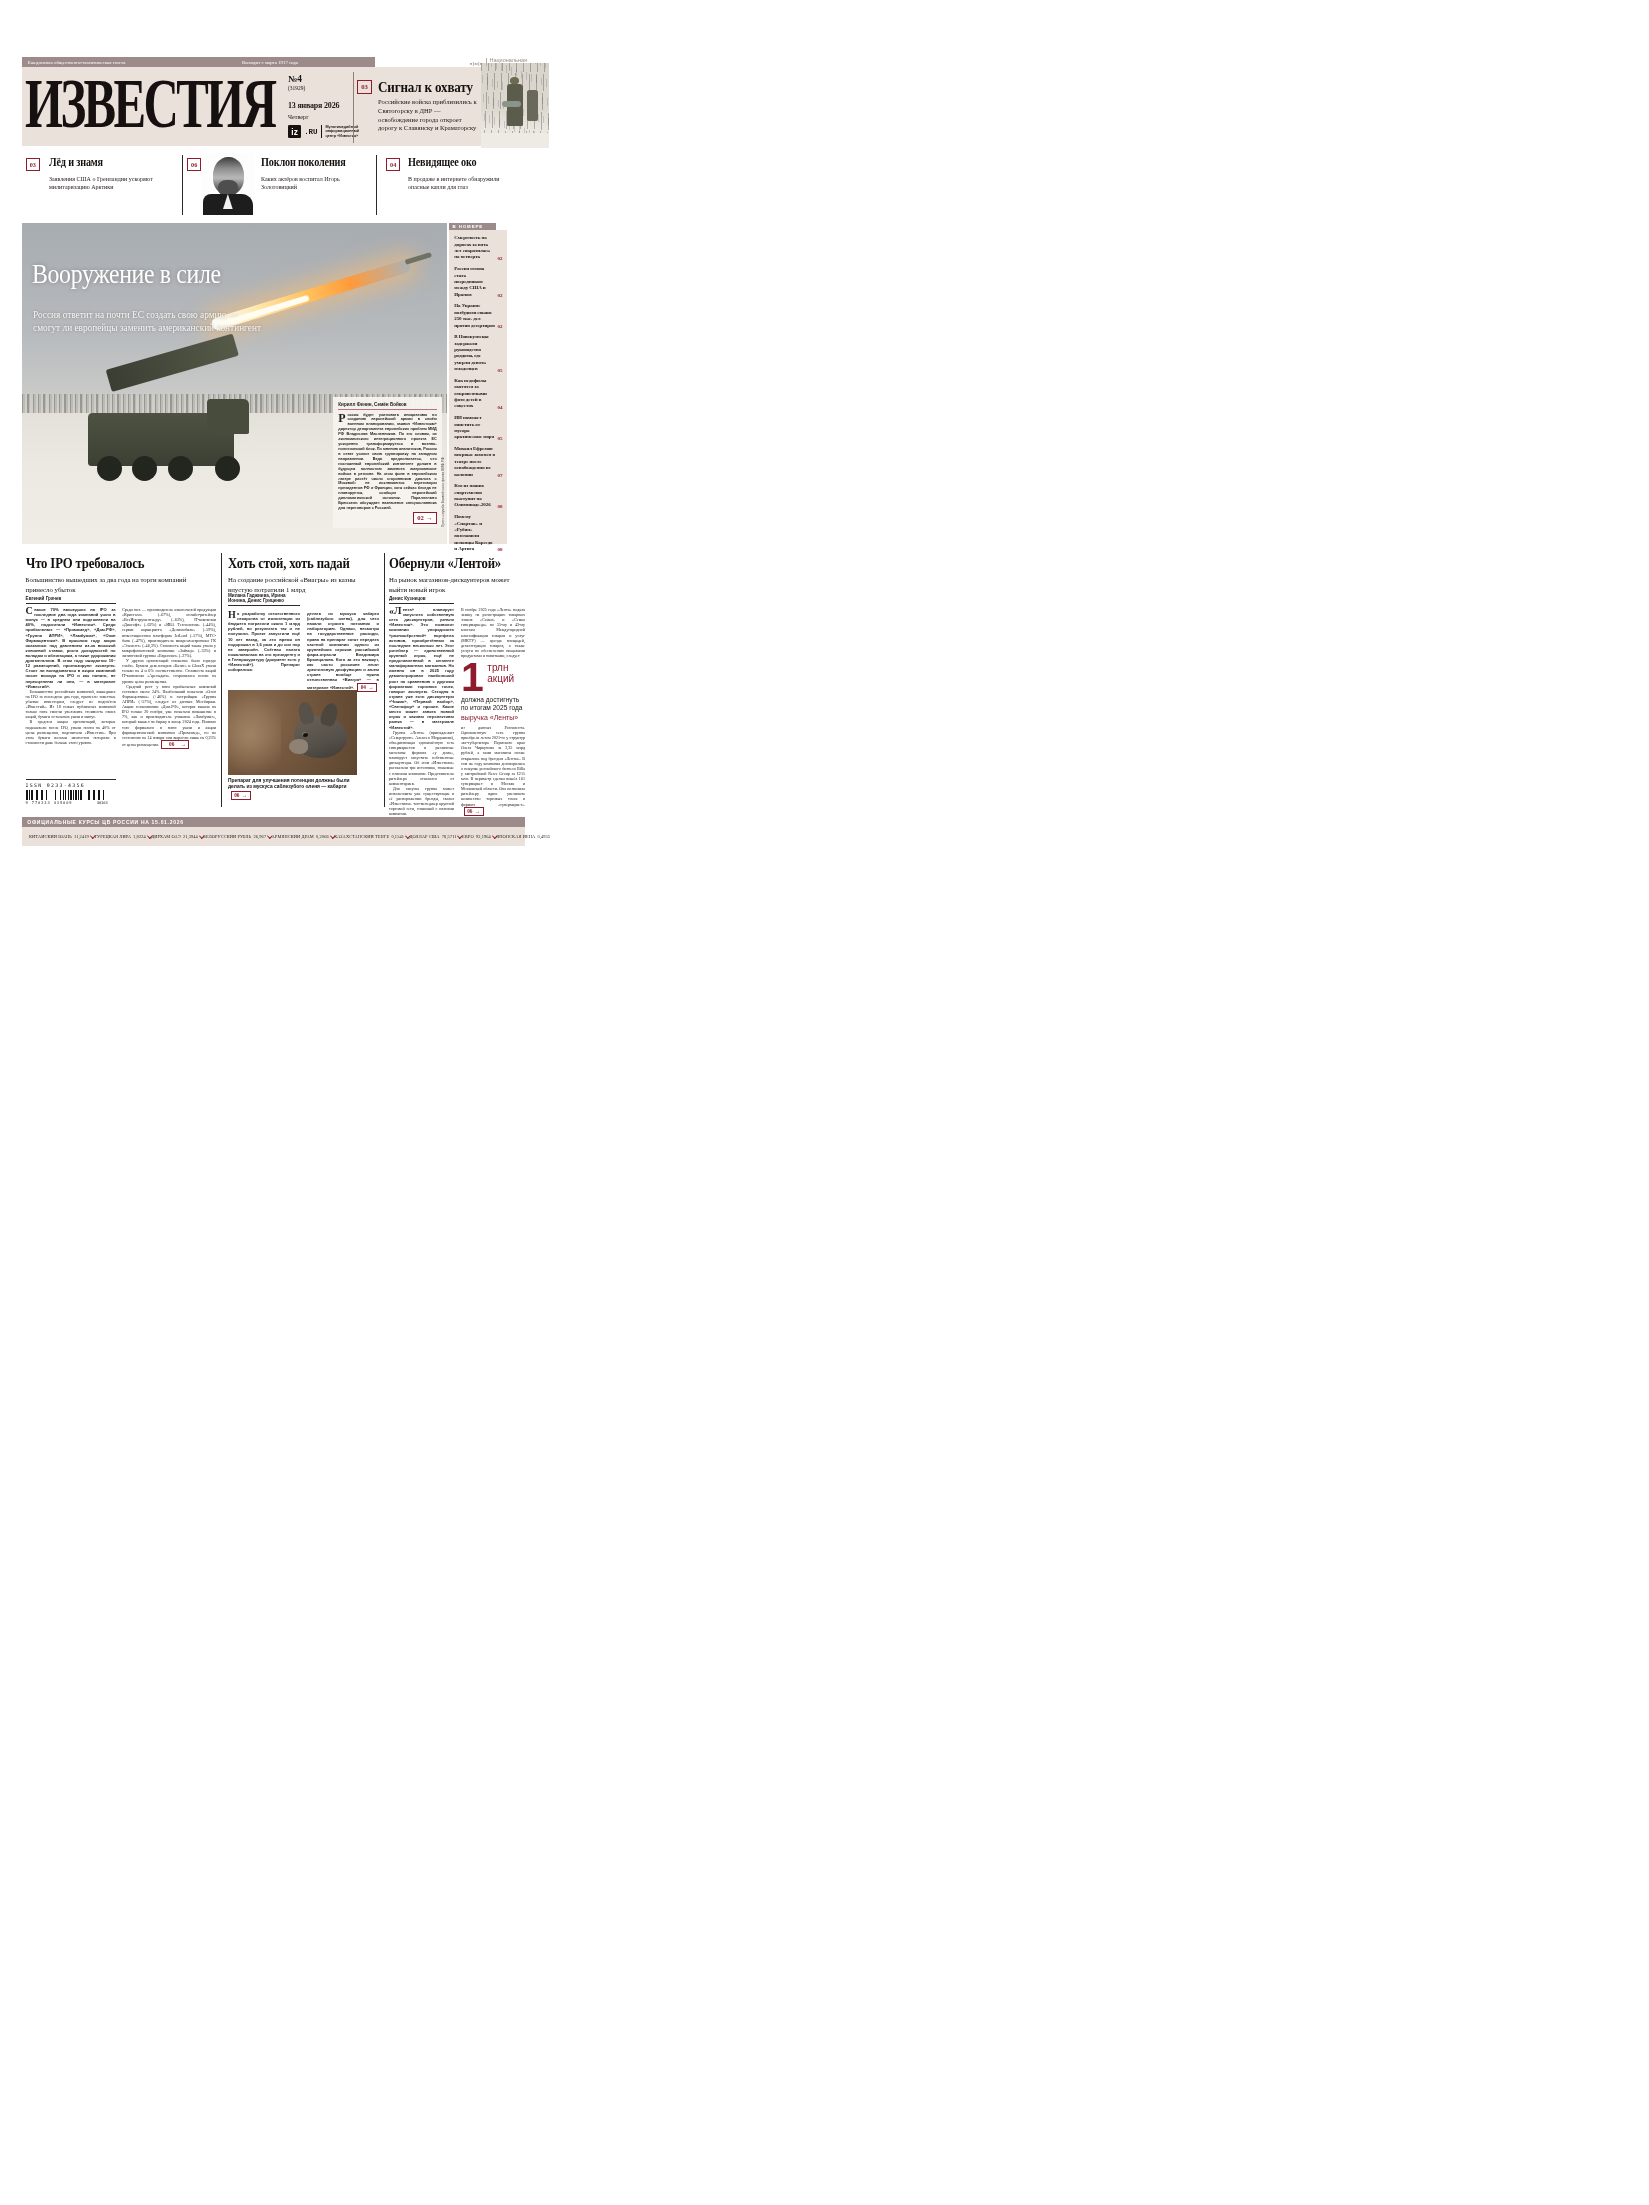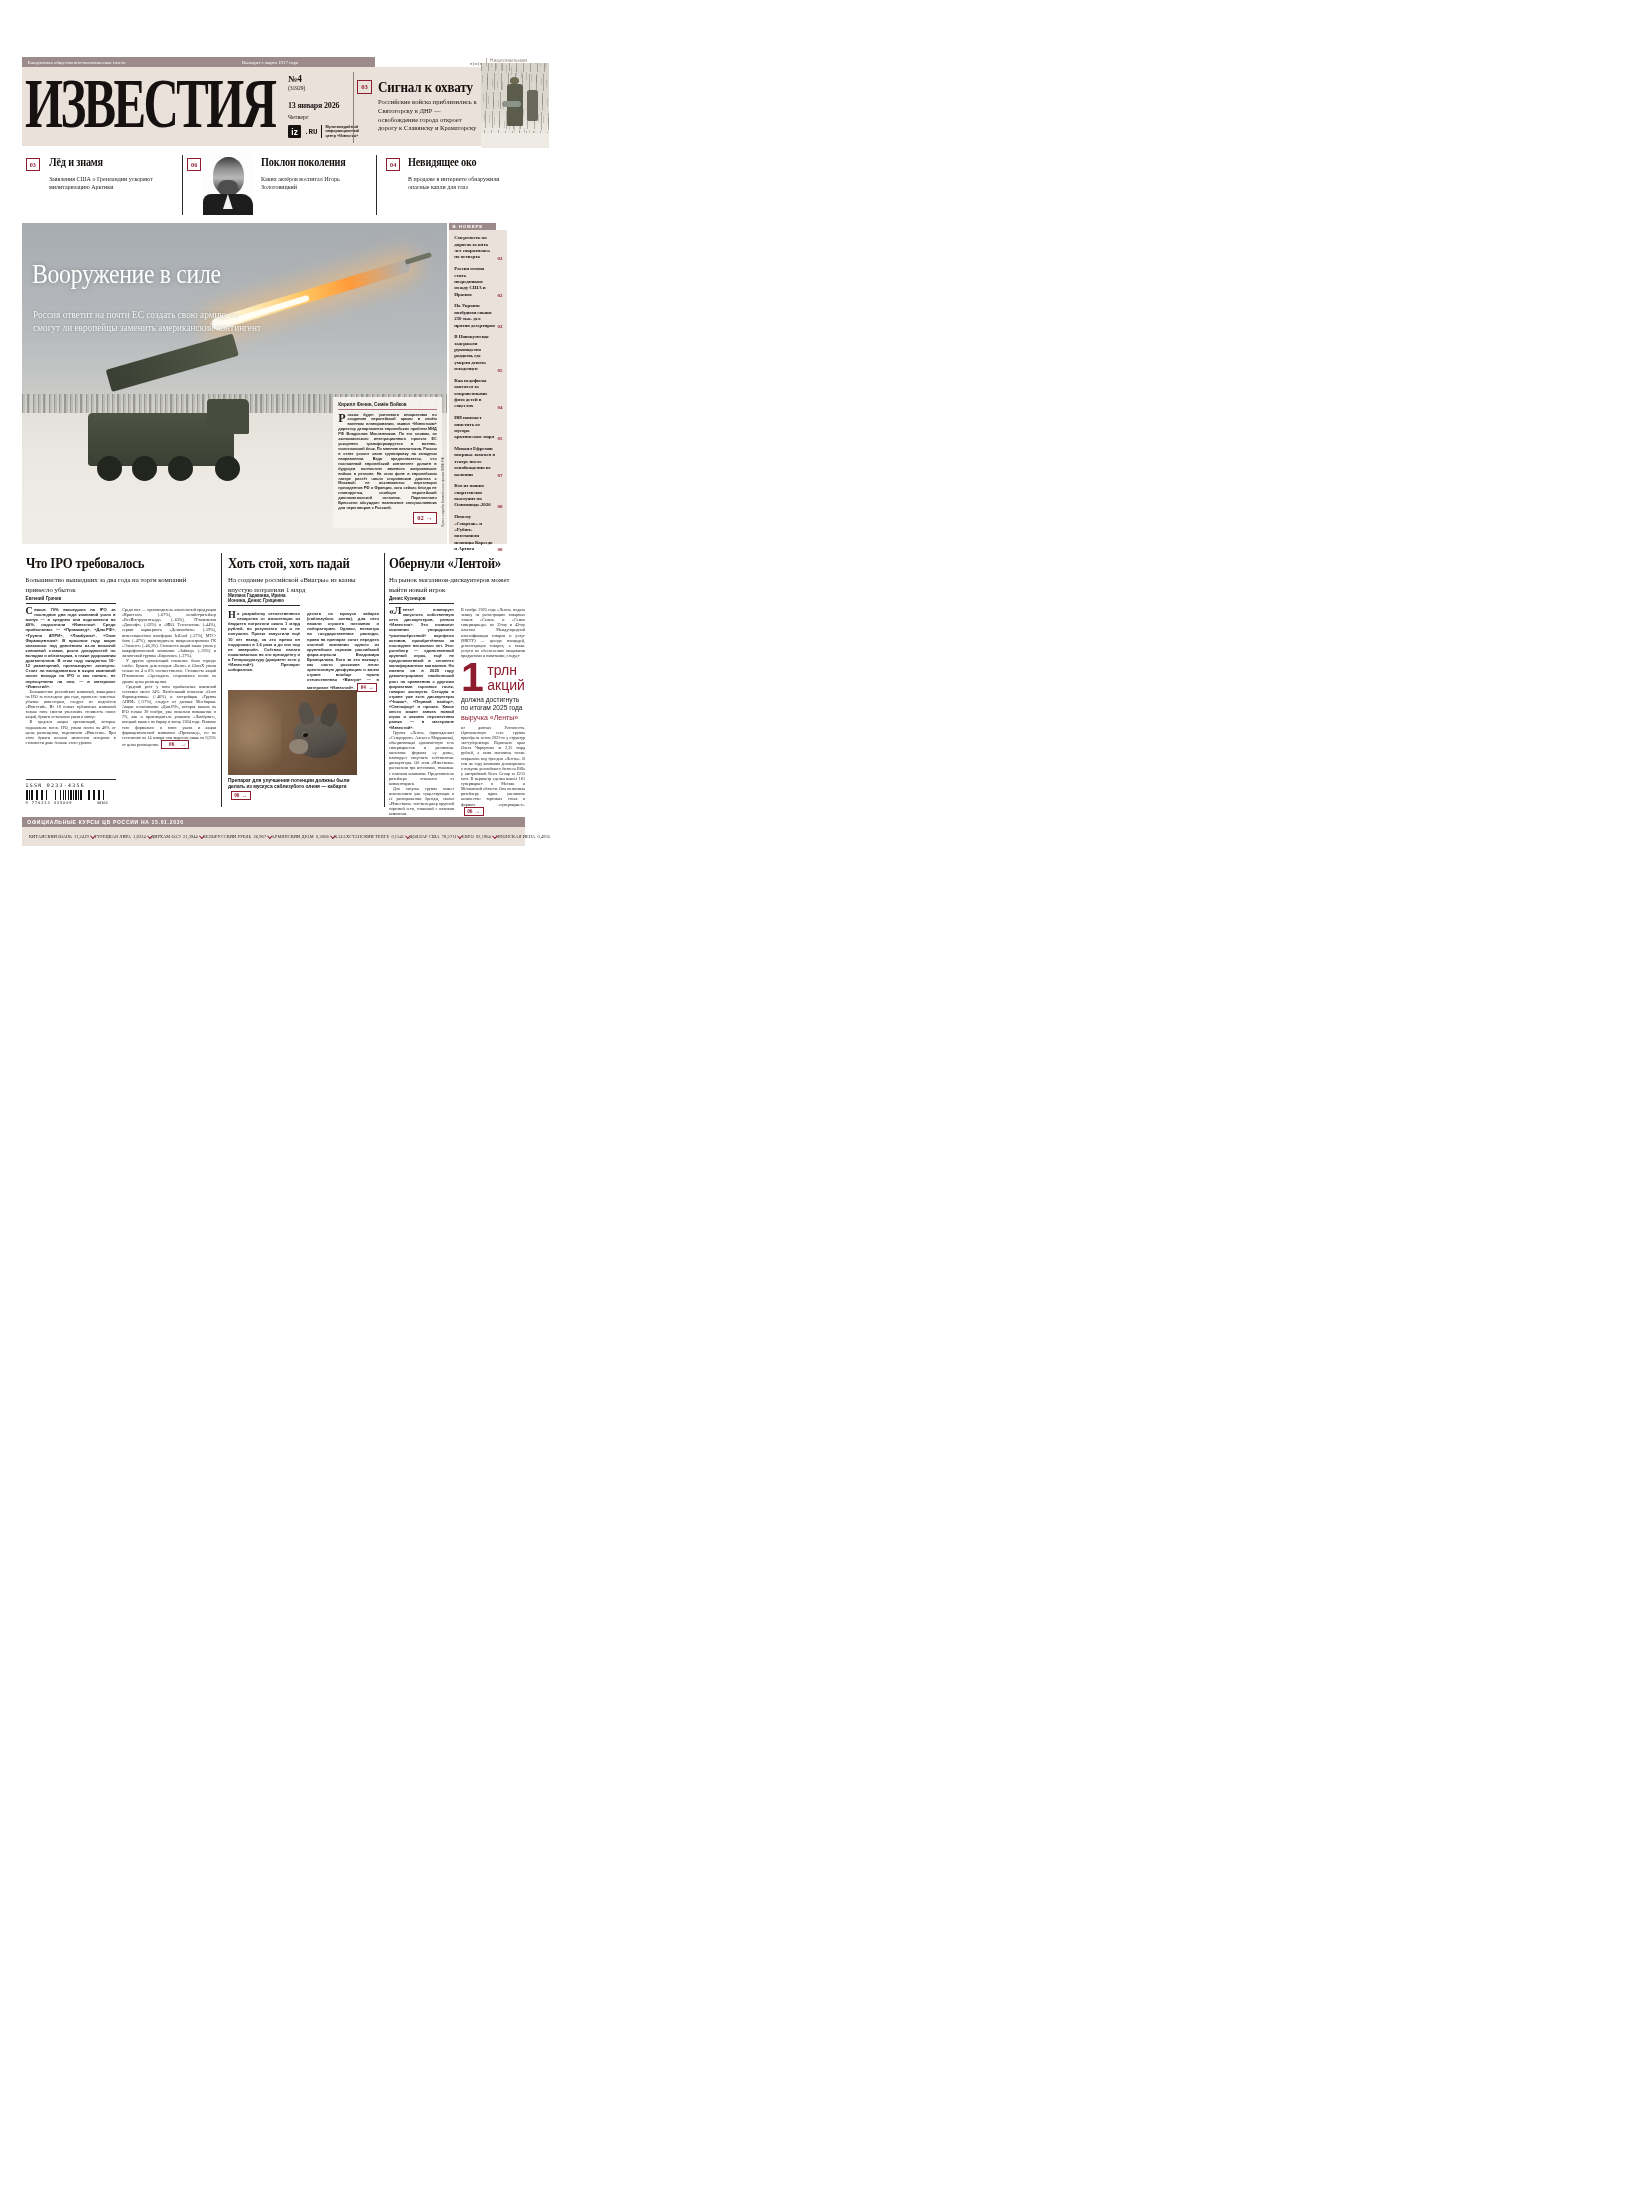--- a/index.html
+++ b/index.html
@@ -129,21 +129,21 @@
   .deer-head{position:absolute;left:66px;top:25.6px;width:53px;height:42px;background:linear-gradient(160deg,#6b6257 0%,#55504a 60%,#3e3a35 100%);border-radius:46% 54% 52% 48%;}
   .deer-ear1{position:absolute;left:94px;top:13.2px;width:15px;height:23px;background:#4c463f;border-radius:50% 50% 30% 30%;transform:rotate(18deg);}
   .deer-ear2{position:absolute;left:71px;top:11.5px;width:14px;height:22px;background:#57514a;border-radius:50% 50% 30% 30%;transform:rotate(-14deg);}
   .deer-eye{position:absolute;left:74px;top:42px;width:6.2px;height:5.3px;background:#14100c;border-radius:50%;box-shadow:inset 0.9px 0.9px 0.9px rgba(255,255,255,0.45);}
   .deer-muzzle{position:absolute;left:61px;top:49px;width:19.4px;height:15px;background:#8e8274;border-radius:50% 40% 40% 50%;}
   .caption{font-family:"Liberation Sans",sans-serif;font-weight:bold;font-size:4.9px;line-height:1.3;color:#14100e;text-align:left;}
 
   .figure{margin:3.5px 0 2.6px 0;}
   .fig-row{display:flex;gap:3.5px;align-items:flex-start;}
   .fig-one{color:#8e1c2e;font-weight:bold;font-size:41px;line-height:0.78;font-family:"Liberation Sans",sans-serif;}
-  .fig-unit{color:#8e1c2e;font-size:14px;line-height:1.05;font-family:"Liberation Sans",sans-serif;padding-top:1.8px;}
+  .fig-unit{color:#8e1c2e;font-size:10px;line-height:1.05;font-family:"Liberation Sans",sans-serif;padding-top:1.8px;}
   .fig-desc{font-family:"Liberation Sans",sans-serif;font-size:6.6px;line-height:1.25;color:#23201d;margin-top:2.6px;}
   .fig-accent{font-family:"Liberation Sans",sans-serif;color:#8e1c2e;font-size:7px;margin-top:0.9px;}
 
   
   .issn{left:25.6px;top:759px;width:90px;}
   .issn-rule{height:0.7px;background:#2b2b2b;margin-bottom:2.6px;}
   .issn-label{font-family:"DejaVu Sans Mono","Liberation Mono",monospace;font-size:4.9px;letter-spacing:1.3px;}
   .barcodes{display:flex;gap:6.2px;margin-top:1.3px;align-items:flex-end;}
   .barcode{height:10.6px;background:repeating-linear-gradient(90deg,#141414 0 0.9px,transparent 0.9px 1.3px,#141414 1.3px 1.8px,transparent 1.8px 3.1px,#141414 3.1px 3.5px,transparent 3.5px 4.9px);}
   .bc-l{width:56px;} .bc-r{width:20px;}

